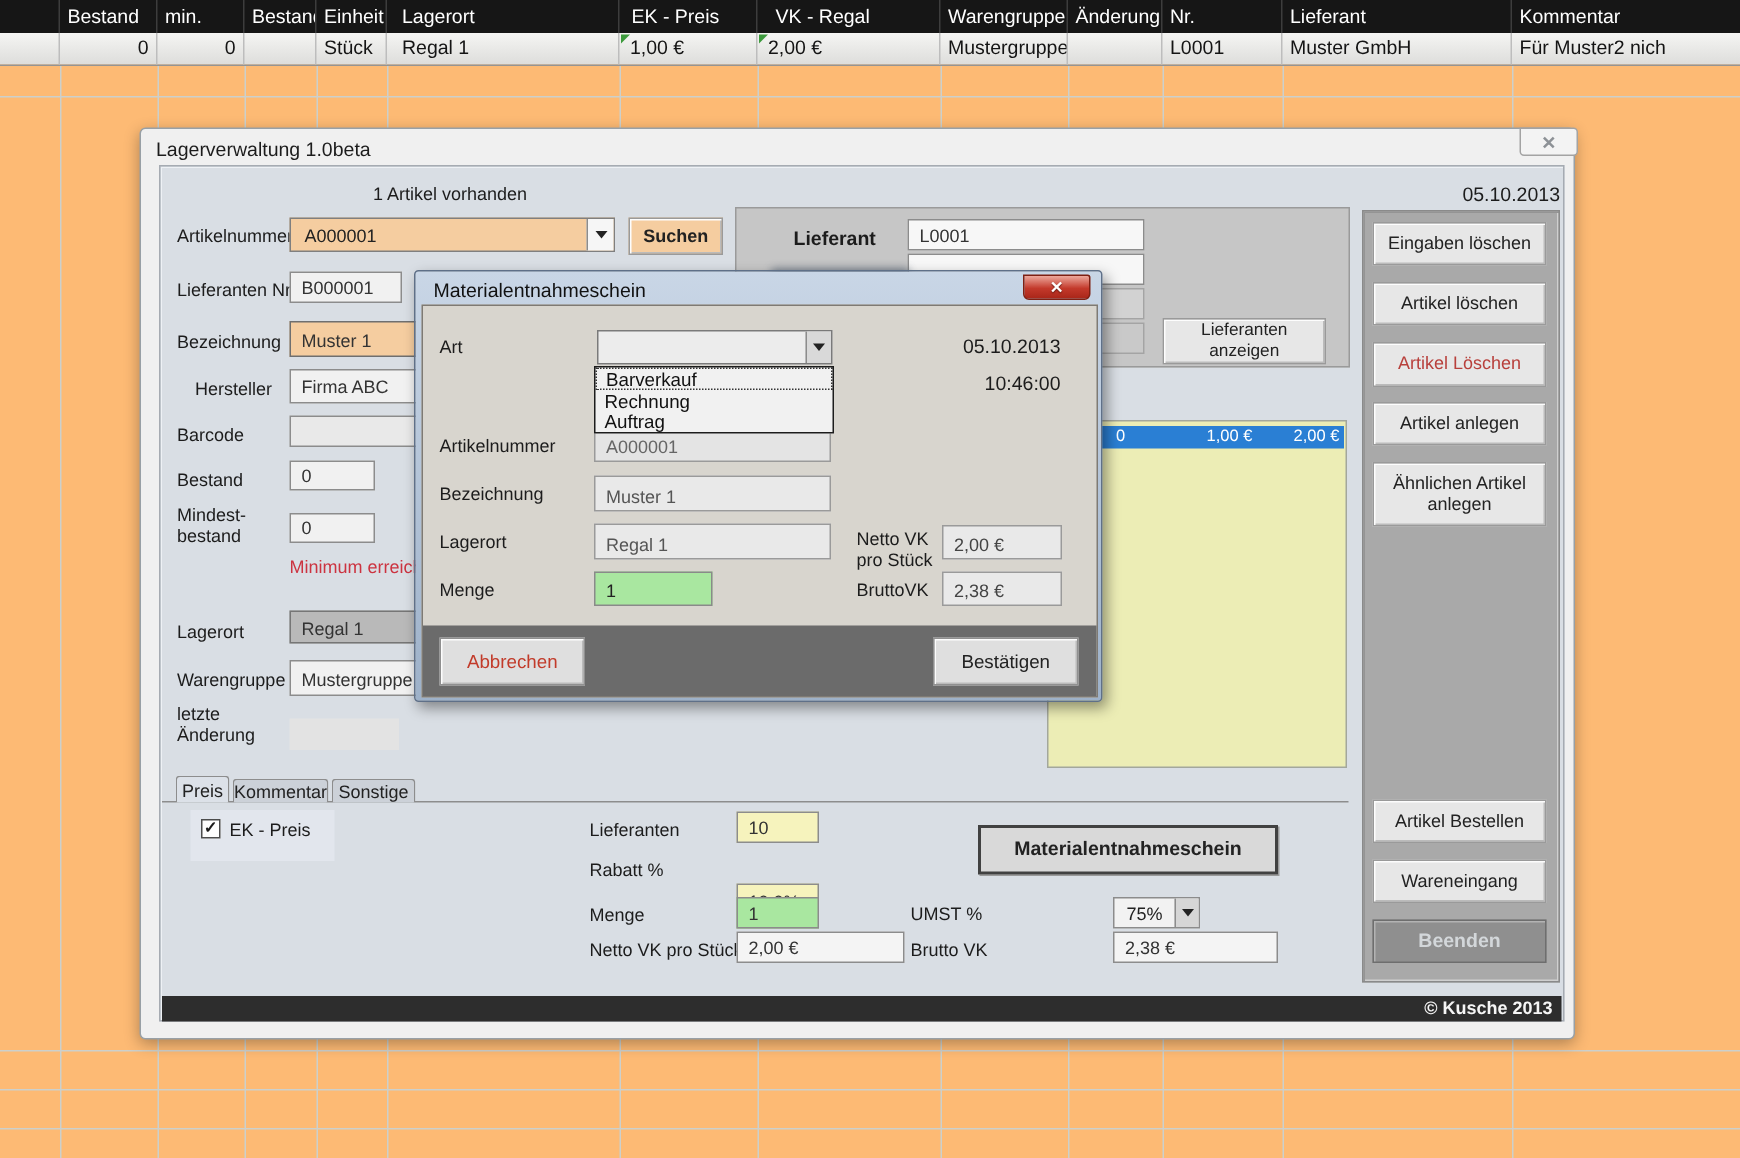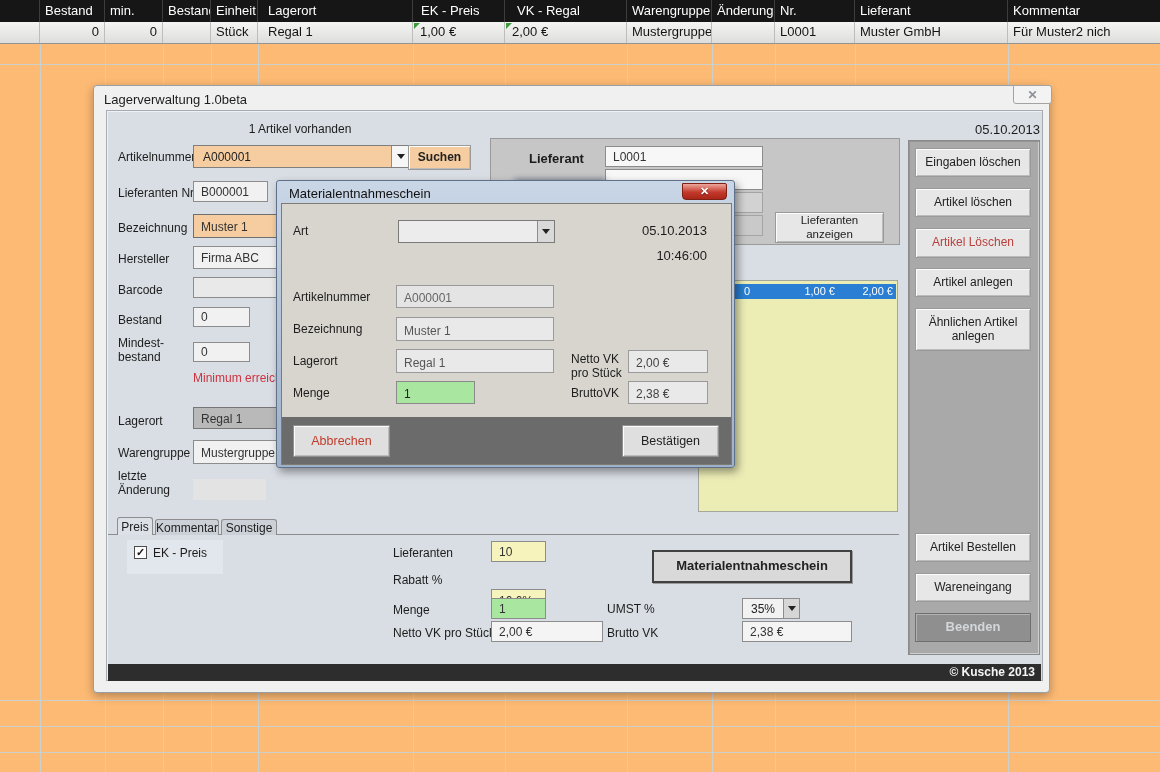--- a/index.html
+++ b/index.html
@@ -91,39 +91,39 @@
   <div class="lbl" style="left:180px;top:122px;width:240px;text-align:center">1 Artikel vorhanden</div>
   <div class="lbl" style="left:940px;top:122px;width:100px;text-align:right;font-size:13px">05.10.2013</div>
 
   <div class="lbl" style="left:118px;top:150px">Artikelnummer</div>
   <div class="abs" style="left:193px;top:145px;width:217px;height:23px;background:#f5cda0;border:1px solid #7f7f7f">
     <span class="abs" style="left:9px;top:4px;font-size:12px;color:#222">A000001</span>
     <span class="combo-arrow" style="width:18px;background:#f6f6f6">
         <span class="caret"></span>
       </span>
   </div>
-  <div class="btn" style="left:408px;top:145px;width:63px;height:25px;background:#f5cda0;font-weight:bold">Suchen</div>
+  <div class="btn" style="left:419px;top:145px;width:63px;height:25px;background:#f5cda0;font-weight:bold">Suchen</div>
 
   <div class="abs" style="left:490px;top:138px;width:410px;height:107px;background:#c6c6c6;border:1px solid #9a9a9a"></div>
   <div class="lbl" style="left:529px;top:151px;font-weight:bold;font-size:13px">Lieferant</div>
   <div class="fld" style="left:605px;top:146px;width:158px;height:21px;background:#f7f7f7">L0001</div>
   <div class="fld" style="left:605px;top:169px;width:158px;height:21px;background:#f7f7f7"></div>
   <div class="fld" style="left:605px;top:192px;width:158px;height:21px;background:#d2d2d2;border-color:#a4a4a4"></div>
   <div class="fld" style="left:605px;top:215px;width:158px;height:21px;background:#c9c9c9;border-color:#a4a4a4"></div>
   <div class="blur" style="left:514px;top:179px;width:92px;height:16px;background:#5f6b7a;opacity:.75"></div>
   <div class="blur" style="left:516px;top:201px;width:84px;height:12px;background:#8a94a2;opacity:.6"></div>
   <div class="btn" style="left:775px;top:212px;width:109px;height:31px;font-size:11.5px">Lieferanten anzeigen</div>
 
   <div class="lbl" style="left:118px;top:186px">Lieferanten Nr.</div>
   <div class="fld" style="left:193px;top:181px;width:75px;height:21px">B000001</div>
 
   <div class="lbl" style="left:118px;top:221px">Bezeichnung</div>
   <div class="fld" style="left:193px;top:214px;width:85px;height:24px;background:#f5cda0;border-color:#6f6f6f;padding-top:5px">Muster 1</div>
 
-  <div class="lbl" style="left:118px;top:252px">Hersteller</div>
+  <div class="lbl" style="left:130px;top:252px">Hersteller</div>
   <div class="fld" style="left:193px;top:246px;width:87px;height:23px;padding-top:4px">Firma ABC</div>
 
   <div class="lbl" style="left:118px;top:283px">Barcode</div>
   <div class="fld" style="left:193px;top:277px;width:87px;height:21px;background:#e9e9e9"></div>
 
   <div class="lbl" style="left:118px;top:313px">Bestand</div>
   <div class="fld" style="left:193px;top:307px;width:57px;height:20px;padding-top:2px">0</div>
 
   <div class="lbl" style="left:118px;top:336px;line-height:14px">
     <span>Mindest-</span><br><span>bestand</span>
@@ -171,21 +171,21 @@
   <div class="lbl" style="left:393px;top:603px">Menge</div>
   <div class="fld" style="left:491px;top:598px;width:55px;height:21px;background:#a9e7a0">1</div>
 
   <div class="lbl" style="left:393px;top:626px">Netto VK pro Stück</div>
   <div class="fld" style="left:491px;top:621px;width:112px;height:21px;background:#f4f4f4">2,00 €</div>
 
   <div class="btn" style="left:652px;top:550px;width:200px;height:33px;background:#d9d9d9;border:2px solid #414141;font-weight:bold;font-size:13px;box-shadow:1px 1px 0 #9a9a9a">Materialentnahmeschein</div>
 
   <div class="lbl" style="left:607px;top:602px">UMST %</div>
   <div class="abs" style="left:742px;top:598px;width:58px;height:21px;background:#f2f2f2;border:1px solid #8c8c8c">
-    <span class="abs" style="left:8px;top:3px;font-size:12px;color:#222">35%</span>
+    <span class="abs" style="left:8px;top:3px;font-size:12px;color:#222">75%</span>
     <span class="combo-arrow" style="width:16px;background:#d6d6d6">
         <span class="caret"></span>
       </span>
   </div>
   <div class="lbl" style="left:607px;top:626px">Brutto VK</div>
   <div class="fld" style="left:742px;top:621px;width:110px;height:21px;background:#f4f4f4">2,38 €</div>
 
   <div class="abs" style="left:908px;top:140px;width:132px;height:515px;background:#a9a9a9;border:1px solid #8a8a8a;box-shadow:inset 1px 1px 0 #949494,inset -1px -1px 0 #cfcfcf"></div>
   <div class="btn" style="left:915px;top:148px;width:116px;height:29px">Eingaben löschen</div>
   <div class="btn" style="left:915px;top:188px;width:116px;height:29px">Artikel löschen</div>
@@ -212,20 +212,25 @@
     <div class="lbl" style="left:16px;top:43px">Art</div>
     <div class="abs" style="left:121px;top:39px;width:157px;height:23px;background:#ececec;border:1px solid #7a7a7a">
       <span class="abs" style="left:7px;top:4px;font-size:12px;color:#333"></span>
       <span class="combo-arrow" style="width:17px;background:#d9d9d9">
           <span class="caret"></span>
         </span>
     </div>
     <div class="lbl" style="left:360px;top:42px;width:70px;text-align:right;font-size:13px">05.10.2013</div>
     <div class="lbl" style="left:360px;top:67px;width:70px;text-align:right;font-size:13px">10:46:00</div>
 
+    <div class="abs" style="left:119px;top:63px;width:160px;height:45px;background:#f1f1f1;border:1px solid #1c1c1c;z-index:5">
+      <div style="font-size:12.5px;color:#111;padding:0 0 0 6px;height:15px;border:1px dotted #333">Barverkauf</div>
+      <div style="font-size:12.5px;color:#111;padding:1px 0 0 6px;height:14px">Rechnung</div>
+      <div style="font-size:12.5px;color:#111;padding:0 0 0 6px;height:14px">Auftrag</div>
+    </div>
 
     <div class="lbl" style="left:16px;top:109px">Artikelnummer</div>
     <div class="fld" style="left:119px;top:104px;width:158px;height:23px;background:#e4e4e4;border-color:#9a9a9a;color:#666;padding-top:5px">A000001</div>
 
     <div class="lbl" style="left:16px;top:141px">Bezeichnung</div>
     <div class="fld" style="left:119px;top:136px;width:158px;height:24px;background:#e9e9e9;border-color:#9a9a9a;color:#555;padding-top:6px">Muster 1</div>
 
     <div class="lbl" style="left:16px;top:173px">Lagerort</div>
     <div class="fld" style="left:119px;top:168px;width:158px;height:24px;background:#e9e9e9;border-color:#9a9a9a;color:#555;padding-top:6px">Regal 1</div>
 

